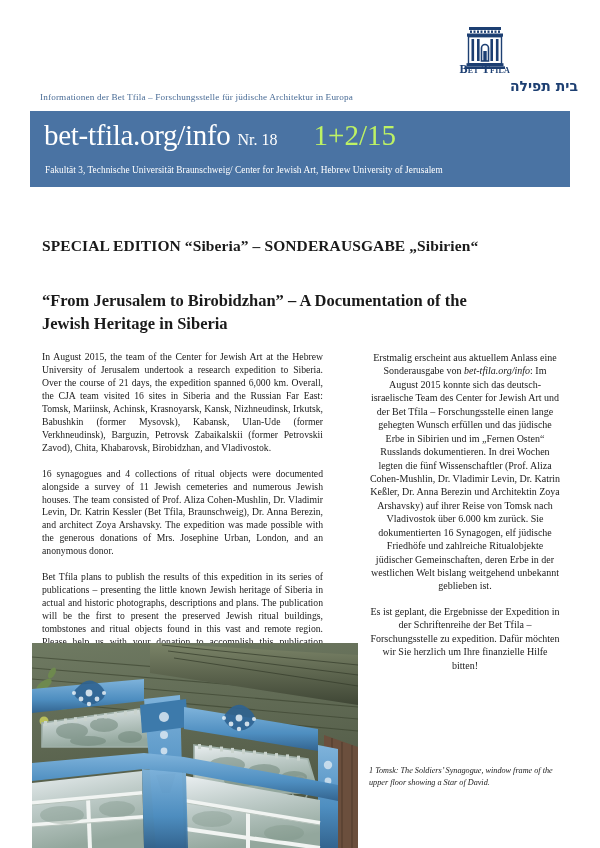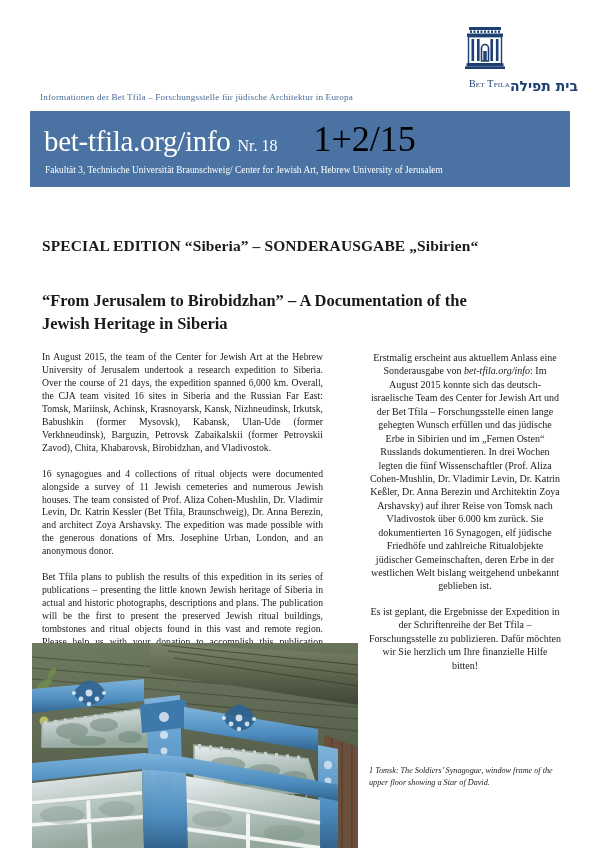--- a/index.html
+++ b/index.html
@@ -27,24 +27,24 @@
   .logo-mark {
     position: absolute;
     right: 72px;
     top: 0;
     width: 42px;
     height: 44px;
   }
   .logo-wordmark {
     position: absolute;
     right: 68px;
-    top: 52px;
+    top: 36px;
     font-family: "Liberation Serif", serif;
-    font-weight: normal;
-    font-size: 10px;
+    font-weight: bold;
+    font-size: 12px;
     letter-spacing: 0.2px;
     color: #1d3f72;
     font-variant: small-caps;
     white-space: nowrap;
   }
   .logo-hebrew {
     position: absolute;
     right: 0px;
     top: 52px;
     font-family: "DejaVu Sans", sans-serif;
@@ -89,22 +89,22 @@
     letter-spacing: -0.3px;
     line-height: 1;
   }
   .banner-nr {
     font-size: 16px;
     color: #ffffff;
     margin-left: 7px;
     line-height: 1;
   }
   .banner-issue {
-    font-size: 36px;
-    color: #000000;
+    font-size: 29px;
+    color: #bef264;
     margin-left: 36px;
     line-height: 1;
   }
   .banner-sub {
     position: absolute;
     left: 15px;
     top: 54px;
     font-size: 9.3px;
     color: #ffffff;
     letter-spacing: 0.05px;
@@ -241,21 +241,21 @@
 <div class="main-title">“From Jerusalem to Birobidzhan” – A Documentation of the Jewish Heritage in Siberia</div>
 
 <div class="col-left">
   <p>In August 2015, the team of the Center for Jewish Art at the Hebrew University of Jerusalem undertook a research expedition to Siberia. Over the course of 21 days, the expedition spanned 6,000 km. Overall, the CJA team visited 16 sites in Siberia and the Russian Far East: Tomsk, Mariinsk, Achinsk, Krasnoyarsk, Kansk, Nizhneudinsk, Irkutsk, Babushkin (former Mysovsk), Kabansk, Ulan-Ude (former Verkhneudinsk), Barguzin, Petrovsk Zabaikalskii (former Petrovskii Zavod), Chita, Khabarovsk, Birobidzhan, and Vladivostok.</p>
   <p>16 synagogues and 4 collections of ritual objects were documented alongside a survey of 11 Jewish cemeteries and numerous Jewish houses. The team consisted of Prof. Aliza Cohen-Mushlin, Dr. Vladimir Levin, Dr. Katrin Kessler (Bet Tfila, Braunschweig), Dr. Anna Berezin, and architect Zoya Arshavsky. The expedition was made possible with the generous donations of Mrs. Josephine Urban, London, and an anonymous donor.</p>
   <p>Bet Tfila plans to publish the results of this expedition in its series of publications – presenting the little known Jewish heritage of Siberia in actual and historic photographs, descriptions and plans. The publication will be the first to present the preserved Jewish ritual buildings, tombstones and ritual objects found in this vast and remote region. Please help us with your donation to accomplish this publication project!</p>
 </div>
 
 <div class="col-right">
   <p><span>Erstmalig erscheint aus aktuellem Anlass eine Sonderausgabe von </span><em>bet-tfila.org/info</em><span>: Im August 2015 konnte sich das deutsch-israelische Team des Center for Jewish Art und der Bet Tfila – Forschungsstelle einen lange gehegten Wunsch erfüllen und das jüdische Erbe in Sibirien und im „Fernen Osten“ Russlands dokumentieren. In drei Wochen legten die fünf Wissenschaftler (Prof. Aliza Cohen-Mushlin, Dr. Vladimir Levin, Dr. Katrin Keßler, Dr. Anna Berezin und Architektin Zoya Arshavsky) auf ihrer Reise von Tomsk nach Vladivostok über 6.000 km zurück. Sie dokumentierten 16 Synagogen, elf jüdische Friedhöfe und zahlreiche Ritualobjekte jüdischer Gemeinschaften, deren Erbe in der westlichen Welt bislang weitgehend unbekannt geblieben ist.</span></p>
-  <p>Es ist geplant, die Ergebnisse der Expedition in der Schriftenreihe der Bet Tfila – Forschungsstelle zu publizieren. Dafür möchten wir Sie herzlich um Ihre finanzielle Hilfe bitten!</p>
+  <p>Es ist geplant, die Ergebnisse der Expedition in der Schriftenreihe der Bet Tfila – Forschungsstelle zu expedition. Dafür möchten wir Sie herzlich um Ihre finanzielle Hilfe bitten!</p>
 </div>
 
 <div class="photo">
   <svg viewBox="0 0 326 205" width="326" height="205" aria-hidden="true">
     <defs>
       <linearGradient id="gWood" x1="0" y1="0" x2="0.2" y2="1">
         <stop offset="0%" stop-color="#6f7a62"></stop>
         <stop offset="100%" stop-color="#4c5441"></stop>
       </linearGradient>
       <linearGradient id="gBlue" x1="0" y1="0" x2="0" y2="1">

